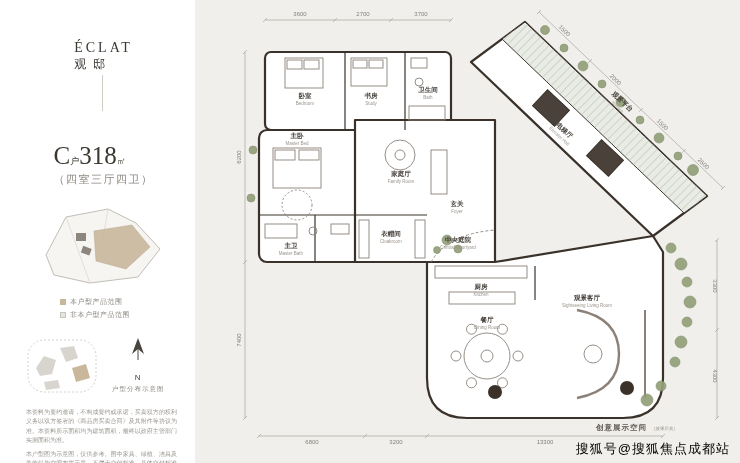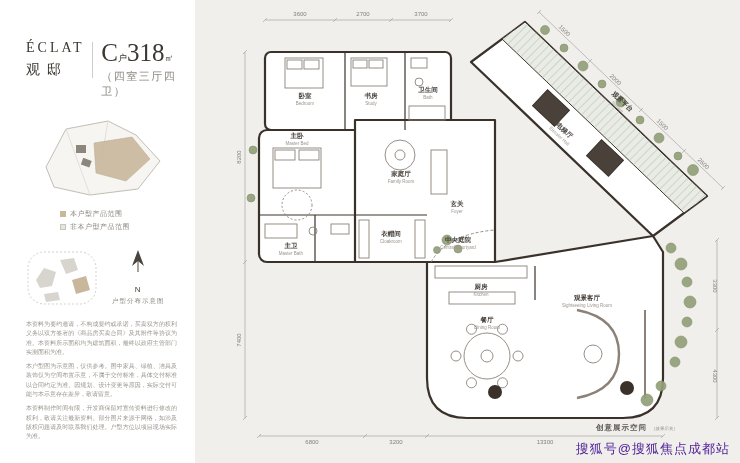--- a/index.html
+++ b/index.html
@@ -1,25 +1,25 @@
 <!DOCTYPE html>
 <html><head>
 <meta charset="utf-8">
 <style>
   html,body{margin:0;padding:0;background:#e8e8e8;}
   .page{position:relative;width:740px;height:463px;background:#ffffff;overflow:hidden;
         font-family:"Liberation Sans",sans-serif;margin:0 auto;}
   
   .panel{position:absolute;left:0;top:0;width:195px;height:463px;background:#ffffff;
          box-sizing:border-box;padding:40px 14px 10px 26px;}
-  .hdr{display:flex;align-items:flex-start;}
+  .hdr{display:flex;align-items:center;flex-direction:column;}
   .brand .logo{font-family:"Liberation Serif",serif;font-size:14px;letter-spacing:3px;color:#3c3831;}
-  .brand .logo-sub{font-size:14px;letter-spacing:7px;color:#3c3831;margin-top:5px;}
+  .brand .logo-sub{font-size:12px;letter-spacing:7px;color:#3c3831;}
   .vdiv{width:1px;height:36px;background:#cfccc5;margin:2px 9px 0 7px;}
-  .unit-line{font-family:"Liberation Serif",serif;color:#3c3831;white-space:nowrap;line-height:1;}
+  .unit-line{font-family:"Liberation Serif",serif;color:#3c3831;white-space:nowrap;line-height:1;margin-top:32px;}
   .unit-line .big{font-size:25px;}
   .unit-line .small{font-size:9px;}
   .unit-layout{font-size:11px;color:#8d8981;letter-spacing:1.5px;margin-top:4px;}
   .keyplan-wrap{margin:16px 0 0 6px;}
   .legend{margin:6px 0 0 34px;}
   .legend-row{display:flex;align-items:center;gap:4px;margin-top:3px;}
   .legend-sw{width:6px;height:6px;flex:0 0 auto;}
   .sw-a{background:#c9b79c;}
   .sw-b{background:#e6e4df;border:1px solid #c8c5bd;box-sizing:border-box;}
   .legend-label{font-size:7px;color:#8d8981;letter-spacing:.5px;}
@@ -30,21 +30,21 @@
   .disclaimer{margin-top:14px;padding-right:4px;}
   .disclaimer p{font-size:6px;line-height:1.55;color:#9b9790;text-align:justify;margin:0 0 5px 0;}
   
   .plan-area{position:absolute;left:195px;top:0;width:545px;height:463px;background:#f0efec;}
   svg.plan{display:block;width:545px;height:463px;}
   .lz{font-size:6.5px;fill:#46413b;font-weight:bold;text-anchor:middle;}
   .le{font-size:4.5px;fill:#9a948c;text-anchor:middle;}
   .dim{font-size:6px;fill:#85827c;text-anchor:middle;}
   .note{font-size:7.5px;fill:#5f5a53;font-weight:bold;text-anchor:end;letter-spacing:1px;}
   .note-sub{font-size:4.5px;fill:#9a948c;}
-  .watermark{position:absolute;right:10px;bottom:5px;font-size:13px;color:#4c1d95;letter-spacing:1px;}
+  .watermark{position:absolute;right:10px;bottom:5px;font-size:13px;color:#000000;letter-spacing:1px;}
 </style>
 </head>
 <body>
 
 <div class="page">
 
   <aside class="panel">
     <div class="hdr">
       <div class="brand">
         <div class="logo">ÉCLAT</div>

